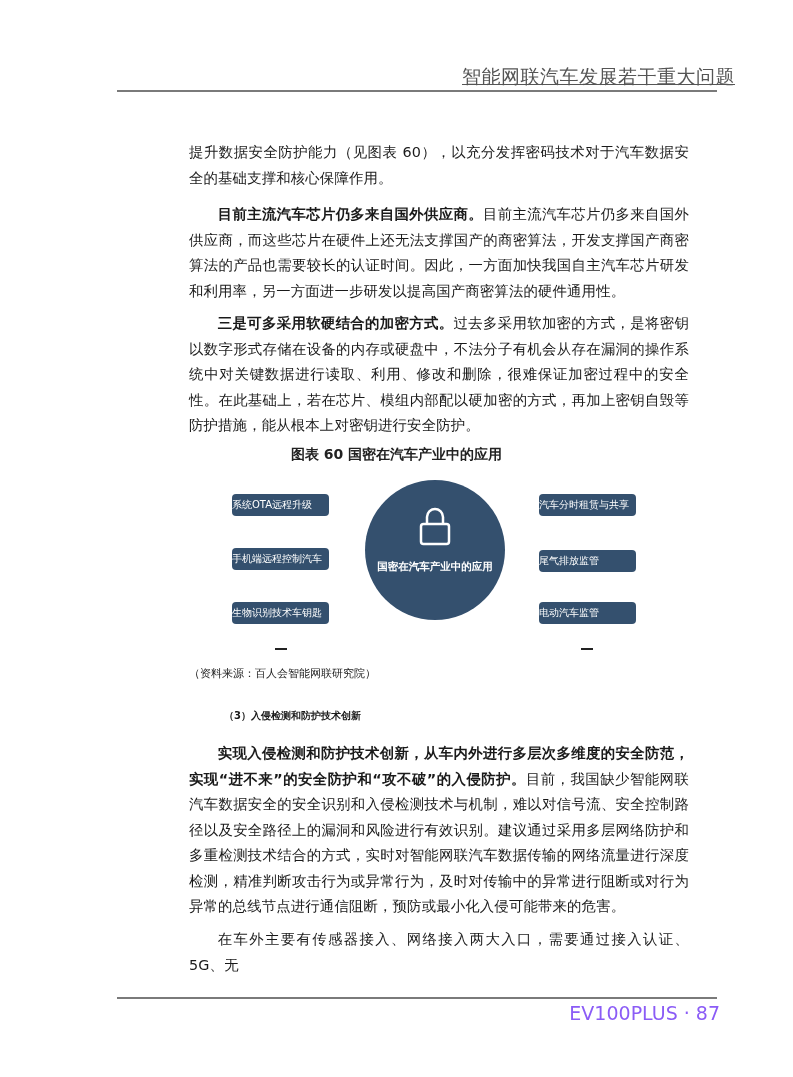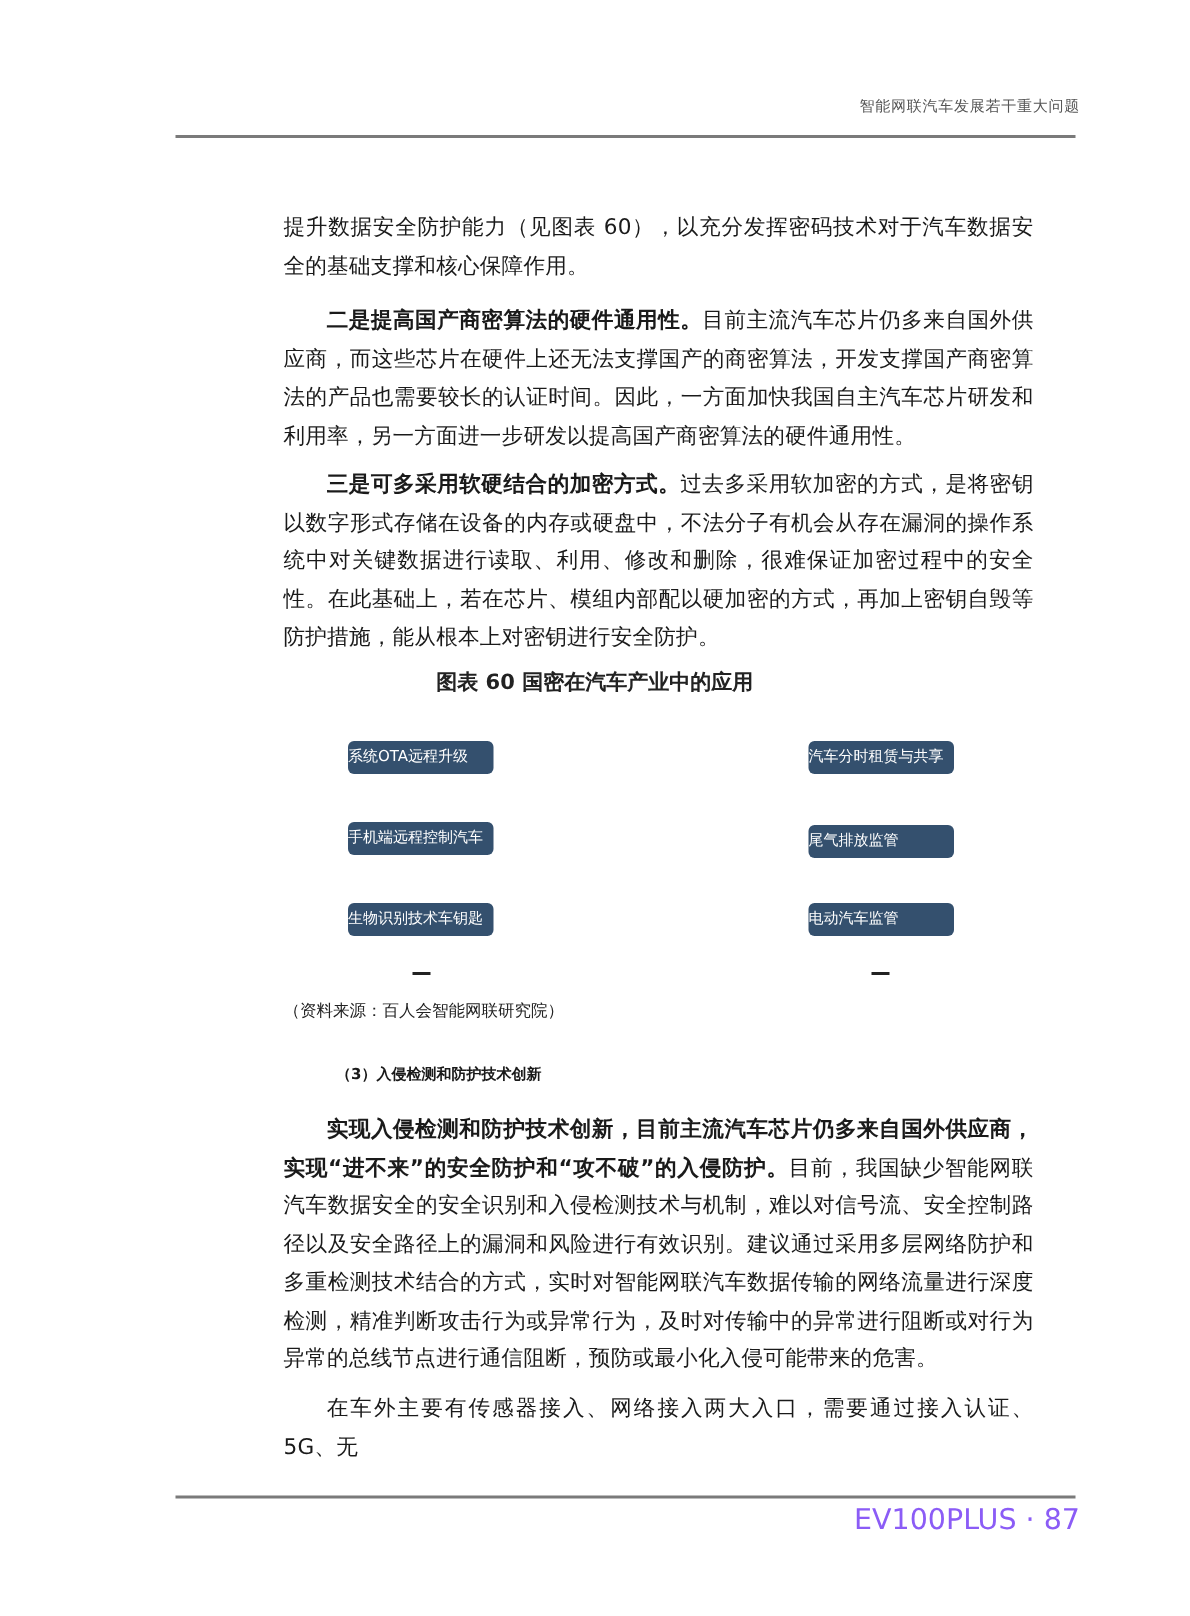--- a/index.html
+++ b/index.html
@@ -10,25 +10,26 @@
     body {
       width: 793px;
       height: 1077px;
       position: relative;
       overflow: hidden;
       font-family: "DejaVu Sans", "Liberation Sans", sans-serif;
       color: #1a1a1a;
     }
     .running-header {
       position: absolute;
-      right: 73px;
+      right: 58px;
       top: 64px;
-      font-size: 10px;
+      font-size: 19px;
       color: #555;
       letter-spacing: 0.5px;
+      text-decoration: underline;
     }
     .header-rule {
       position: absolute;
       left: 117px;
       top: 90px;
       width: 600px;
       height: 2px;
       background: #7a7a7a;
     }
     .footer-rule {
@@ -147,49 +148,56 @@
 <body>
 
 <div class="running-header">智能网联汽车发展若干重大问题</div>
 <div class="header-rule"></div>
 
 <div class="body-text" style="top:140px;">
   <p class="para">提升数据安全防护能力（见图表 60），以充分发挥密码技术对于汽车数据安全的基础支撑和核心保障作用。</p>
 </div>
 
 <div class="body-text" style="top:202px;">
-  <p class="para indent"><span class="bold">二是提高国产商密算法的硬件通用性。</span><span>目前主流汽车芯片仍多来自国外供应商，而这些芯片在硬件上还无法支撑国产的商密算法，开发支撑国产商密算法的产品也需要较长的认证时间。因此，一方面加快我国自主汽车芯片研发和利用率，另一方面进一步研发以提高国产商密算法的硬件通用性。</span></p>
+  <p class="para indent"><span class="bold">目前主流汽车芯片仍多来自国外供应商。</span><span>目前主流汽车芯片仍多来自国外供应商，而这些芯片在硬件上还无法支撑国产的商密算法，开发支撑国产商密算法的产品也需要较长的认证时间。因此，一方面加快我国自主汽车芯片研发和利用率，另一方面进一步研发以提高国产商密算法的硬件通用性。</span></p>
 </div>
 
 <div class="body-text" style="top:311px;">
   <p class="para indent"><span class="bold">三是可多采用软硬结合的加密方式。</span><span>过去多采用软加密的方式，是将密钥以数字形式存储在设备的内存或硬盘中，不法分子有机会从存在漏洞的操作系统中对关键数据进行读取、利用、修改和删除，很难保证加密过程中的安全性。在此基础上，若在芯片、模组内部配以硬加密的方式，再加上密钥自毁等防护措施，能从根本上对密钥进行安全防护。</span></p>
 </div>
 
 <div class="fig-title">图表 60 国密在汽车产业中的应用</div>
 
 <div class="diagram">
   <div class="pill" style="left:2px; top:14px;">系统OTA远程升级</div>
   <div class="pill" style="left:2px; top:68px;">手机端远程控制汽车</div>
   <div class="pill" style="left:2px; top:122px;">生物识别技术车钥匙</div>
 
+  <div class="circle">
+    <svg class="lock" viewBox="0 0 34 40">
+      <path d="M9 18 V11 a8 8 0 0 1 16 0 V18" fill="none" stroke="#ffffff" stroke-width="2.5"></path>
+      <rect x="3" y="18" width="28" height="20" rx="2.5" ry="2.5" fill="none" stroke="#ffffff" stroke-width="2.5"></rect>
+    </svg>
+    <div class="center-label">国密在汽车产业中的应用</div>
+  </div>
 
   <div class="pill" style="left:309px; top:14px;">汽车分时租赁与共享</div>
   <div class="pill" style="left:309px; top:70px;">尾气排放监管</div>
   <div class="pill" style="left:309px; top:122px;">电动汽车监管</div>
 </div>
 
 <div class="tick" style="left:275px;"></div>
 <div class="tick" style="left:581px;"></div>
 
 <div class="source">（资料来源：百人会智能网联研究院）</div>
 
 <div class="section-heading">（3）入侵检测和防护技术创新</div>
 
 <div class="body-text" style="top:741px;">
-  <p class="para indent"><span class="bold">实现入侵检测和防护技术创新，目前主流汽车芯片仍多来自国外供应商，实现“进不来”的安全防护和“攻不破”的入侵防护。</span><span>目前，我国缺少智能网联汽车数据安全的安全识别和入侵检测技术与机制，难以对信号流、安全控制路径以及安全路径上的漏洞和风险进行有效识别。建议通过采用多层网络防护和多重检测技术结合的方式，实时对智能网联汽车数据传输的网络流量进行深度检测，精准判断攻击行为或异常行为，及时对传输中的异常进行阻断或对行为异常的总线节点进行通信阻断，预防或最小化入侵可能带来的危害。</span></p>
+  <p class="para indent"><span class="bold">实现入侵检测和防护技术创新，从车内外进行多层次多维度的安全防范，实现“进不来”的安全防护和“攻不破”的入侵防护。</span><span>目前，我国缺少智能网联汽车数据安全的安全识别和入侵检测技术与机制，难以对信号流、安全控制路径以及安全路径上的漏洞和风险进行有效识别。建议通过采用多层网络防护和多重检测技术结合的方式，实时对智能网联汽车数据传输的网络流量进行深度检测，精准判断攻击行为或异常行为，及时对传输中的异常进行阻断或对行为异常的总线节点进行通信阻断，预防或最小化入侵可能带来的危害。</span></p>
 </div>
 
 <div class="body-text" style="top:927px;">
   <p class="para indent">在车外主要有传感器接入、网络接入两大入口，需要通过接入认证、5G、无</p>
 </div>
 
 <div class="footer-rule"></div>
 <div class="page-number">EV100PLUS · 87</div>
 
 </body></html>

